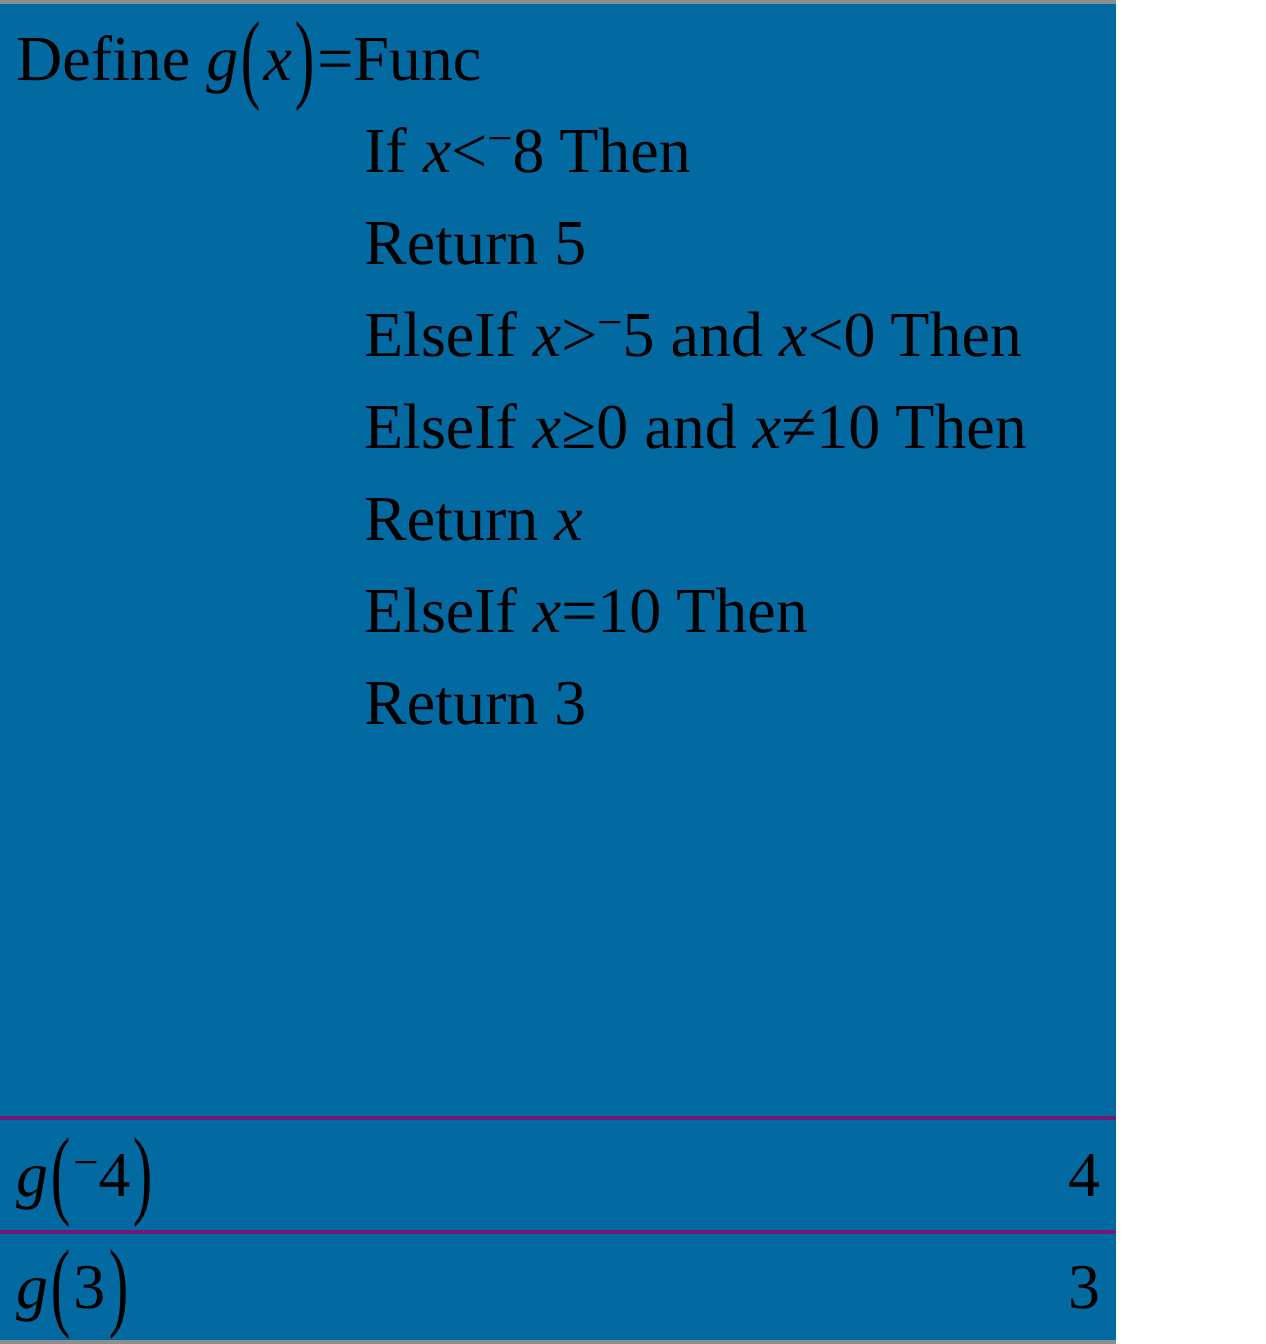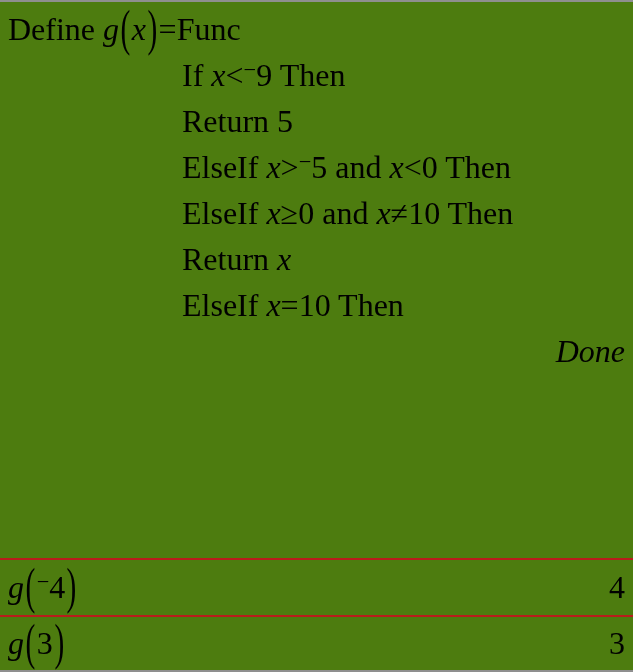--- a/index.html
+++ b/index.html
@@ -1,21 +1,21 @@
 <!DOCTYPE html>
 <html><head>
 <meta charset="utf-8">
 <style>
   html, body { margin: 0; padding: 0; background: #ffffff; }
   .screen {
     position: relative;
-    width: 633px;
+    width: 558px;
     height: 672px;
     box-sizing: border-box;
-    background: #4d7c0f;
+    background: #0369a1;
     color: #000000;
     font-family: "Liberation Serif", serif;
     font-size: 32px;
     border-top: 2px solid #8f8f8f;
     border-bottom: 2px solid #8f8f8f;
     overflow: hidden;
   }
   .main-cell {
     height: 556px;
     box-sizing: border-box;
@@ -28,21 +28,21 @@
   }
   .line.indented { padding-left: 174px; }
   .done-line {
     line-height: 46px;
     text-align: right;
     font-style: italic;
   }
   .history-row {
     height: 57px;
     box-sizing: border-box;
-    border-top: 2px solid #b91c1c;
+    border-top: 2px solid #701a75;
     display: flex;
     justify-content: space-between;
     align-items: center;
     padding: 0 8px;
     overflow: hidden;
   }
   .history-row.last { height: 55px; }
   .expr { white-space: pre; }
   .result-value { white-space: pre; }
   .seg-i { font-style: italic; }
@@ -60,28 +60,28 @@
   }
 </style>
 </head>
 <body>
 
 <div class="screen">
 
   <div class="main-cell">
     <div>
         <div class="line"><span class="seg-t">Define </span><span class="seg-i">g</span><span class="seg-p">(</span><span class="seg-i">x</span><span class="seg-p">)</span><span class="seg-t">=Func</span></div>
-        <div class="line indented"><span class="seg-t">If </span><span class="seg-i">x</span><span class="seg-t">&lt;</span><span class="seg-neg">−</span><span class="seg-t">9 Then</span></div>
+        <div class="line indented"><span class="seg-t">If </span><span class="seg-i">x</span><span class="seg-t">&lt;</span><span class="seg-neg">−</span><span class="seg-t">8 Then</span></div>
         <div class="line indented"><span class="seg-t">Return 5</span></div>
         <div class="line indented"><span class="seg-t">ElseIf </span><span class="seg-i">x</span><span class="seg-t">&gt;</span><span class="seg-neg">−</span><span class="seg-t">5 and </span><span class="seg-i">x</span><span class="seg-t">&lt;0 Then</span></div>
         <div class="line indented"><span class="seg-t">ElseIf </span><span class="seg-i">x</span><span class="seg-t">≥0 and </span><span class="seg-i">x</span><span class="seg-t">≠10 Then</span></div>
         <div class="line indented"><span class="seg-t">Return </span><span class="seg-i">x</span></div>
         <div class="line indented"><span class="seg-t">ElseIf </span><span class="seg-i">x</span><span class="seg-t">=10 Then</span></div>
+        <div class="line indented"><span class="seg-t">Return 3</span></div>
       </div>
-    <div class="done-line">Done</div>
   </div>
 
   <div class="history-row">
     <span class="expr"><span class="seg-i">g</span><span class="seg-p">(</span><span class="seg-neg">−</span><span class="seg-t">4</span><span class="seg-p">)</span></span>
     <span class="result-value">4</span>
   </div>
 
   <div class="history-row last">
     <span class="expr"><span class="seg-i">g</span><span class="seg-p">(</span><span class="seg-t">3</span><span class="seg-p">)</span></span>
     <span class="result-value">3</span>

